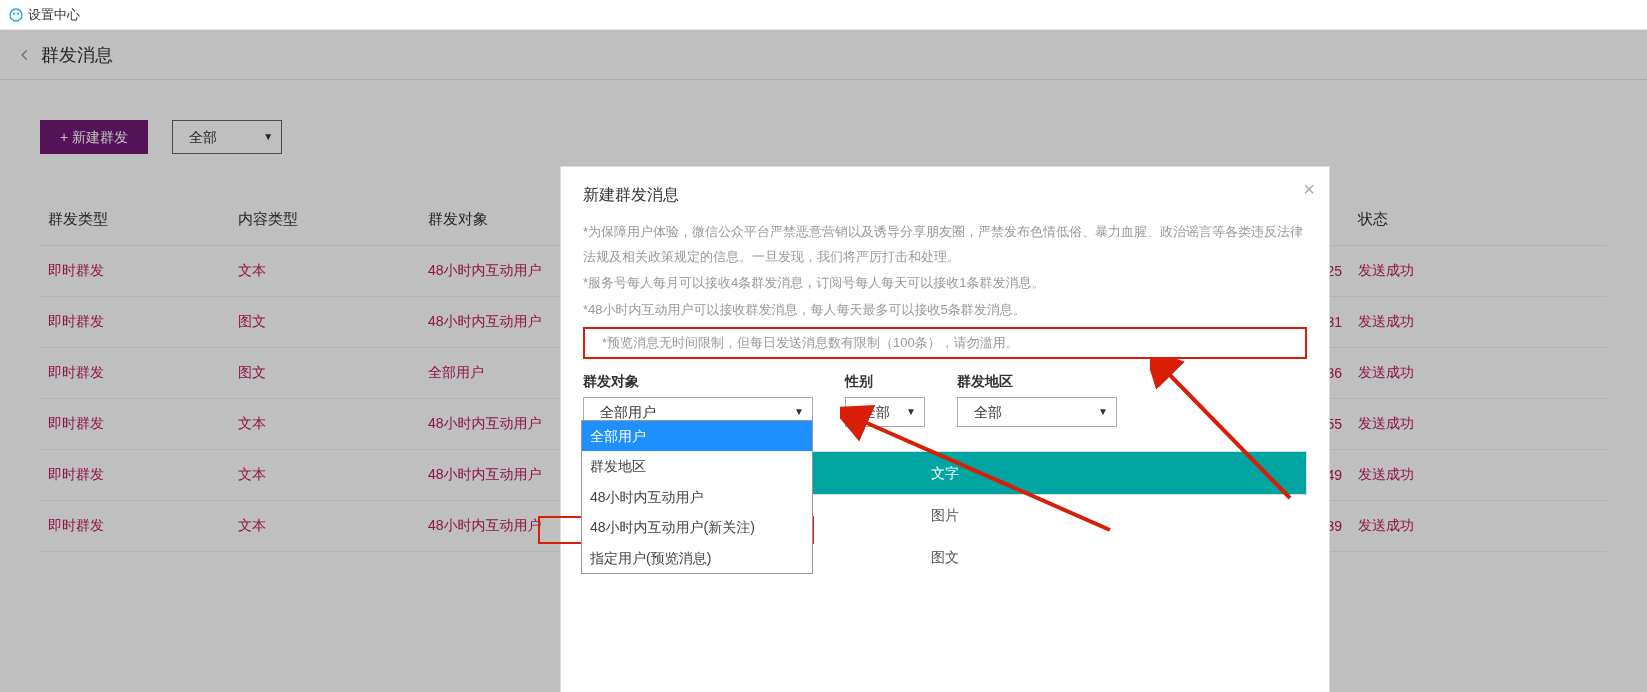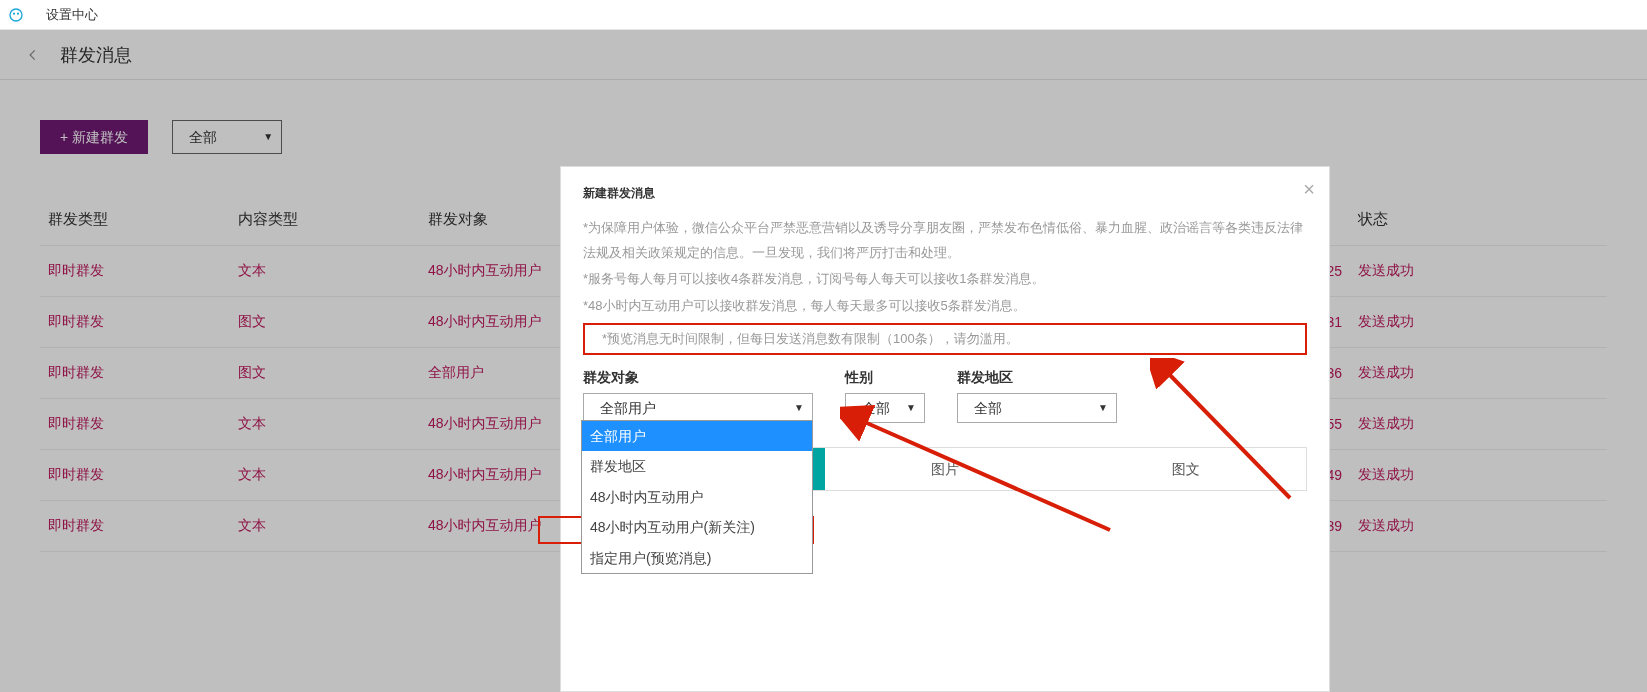--- a/index.html
+++ b/index.html
@@ -13,34 +13,34 @@
     overflow: hidden;
     position: relative;
   }
   .titlebar {
     height: 30px;
     line-height: 30px;
     padding-left: 8px;
     border-bottom: 1px solid #e5e5e5;
     display: flex;
     align-items: center;
-    gap: 22px;
+    gap: 4px;
     color: #333;
     font-size: 13px;
     background: #fff;
   }
   .titlebar svg { width: 16px; height: 16px; }
   .page-header {
     height: 50px;
     line-height: 50px;
     border-bottom: 1px solid #e5e5e5;
     display: flex;
     align-items: center;
-    gap: 20px;
-    padding-left: 26px;
+    gap: 9px;
+    padding-left: 18px;
     font-size: 18px;
     color: #333;
   }
   .back-chevron {
     width: 14px; height: 14px;
     display: inline-flex;
     align-items: center;
     justify-content: center;
     color: #888;
     cursor: pointer;
@@ -110,23 +110,23 @@
   .modal {
     position: absolute;
     left: 560px;
     top: 166px;
     width: 770px;
     background: #fff;
     border: 1px solid #ddd;
     padding: 18px 22px 200px 22px;
   }
   .modal-title {
-    font-size: 12px;
-    color: #333;
-    font-weight: bold;
+    font-size: 16px;
+    color: #333;
+    font-weight: normal;
     margin-bottom: 14px;
   }
   .modal-close {
     position: absolute;
     top: 12px; right: 14px;
     color: #aaa;
     font-size: 20px;
     cursor: pointer;
     line-height: 1;
   }
@@ -161,20 +161,21 @@
   }
   .sel-wide { min-width: 230px; }
   .sel-small { min-width: 80px; }
   .sel-mid { min-width: 160px; }
   
   .ctype-tabs {
     display: flex;
     border: 1px solid #ddd;
     margin-top: 24px;
     height: 44px;
+    flex-direction: column;
   }
   .ctype-tabs .tab {
     flex: 1;
     text-align: center;
     line-height: 42px;
     color: #555;
     cursor: pointer;
   }
   .ctype-tabs .tab.active {
     background: #00a4a0;

